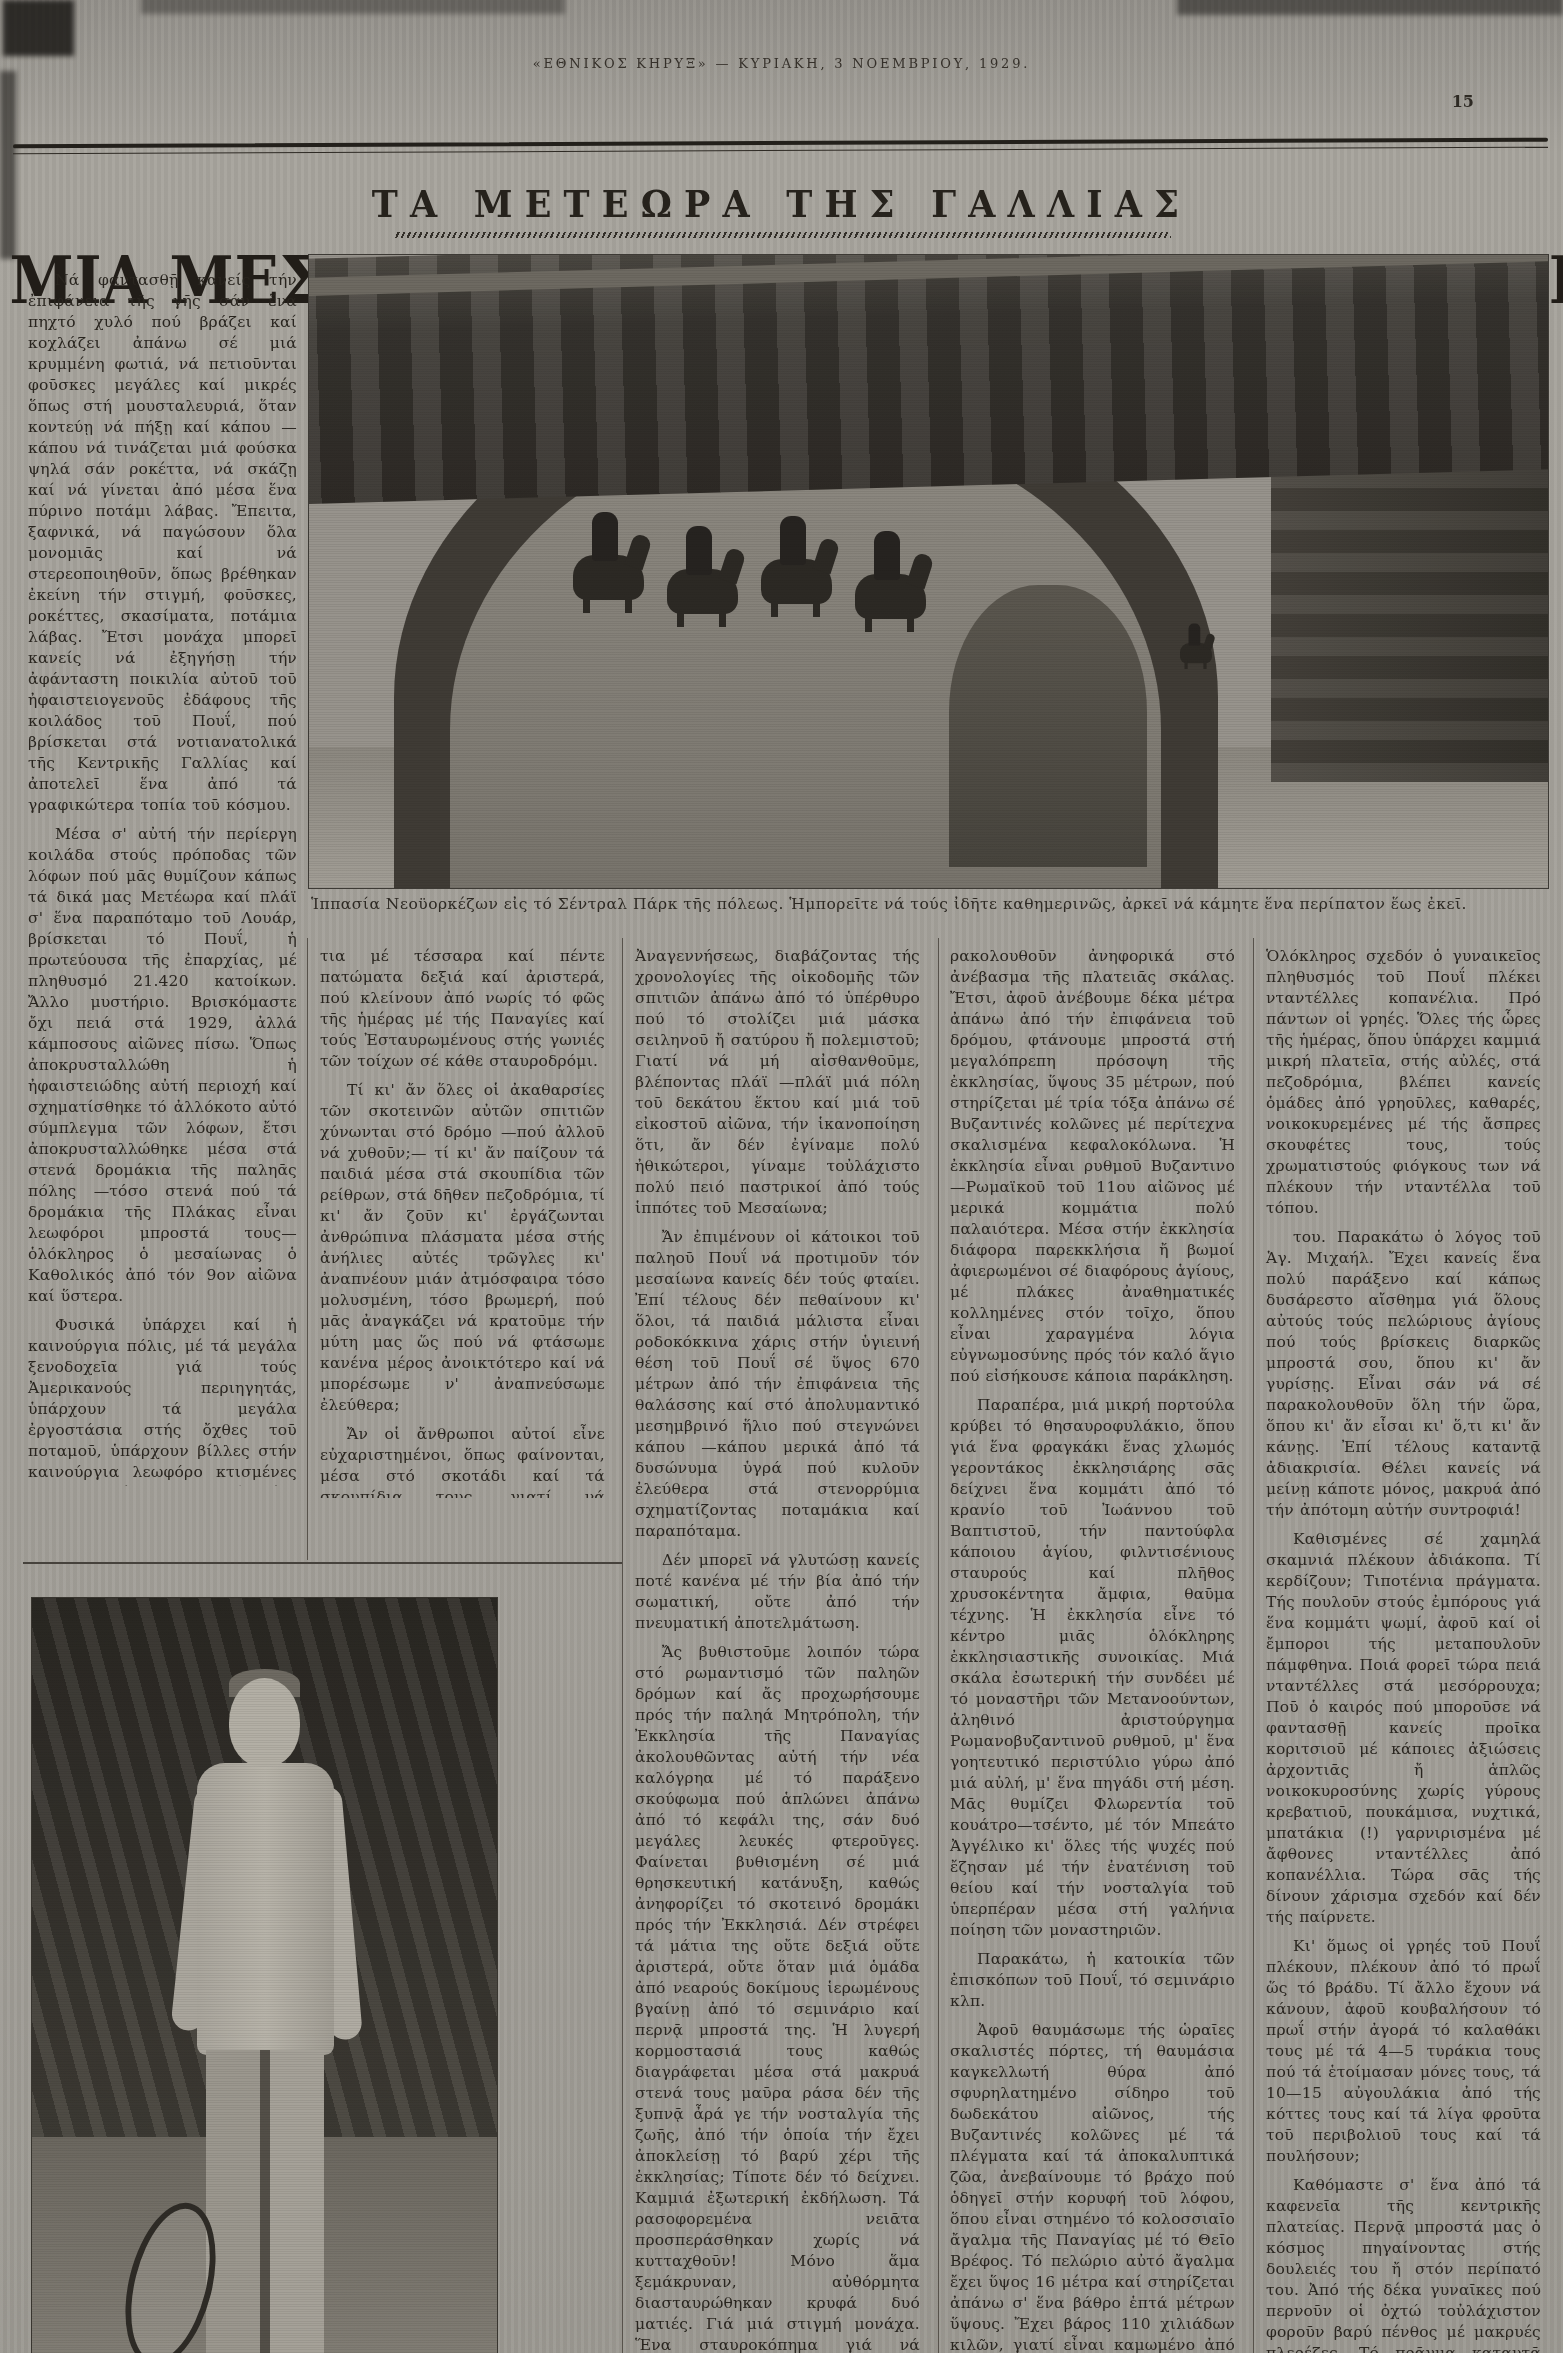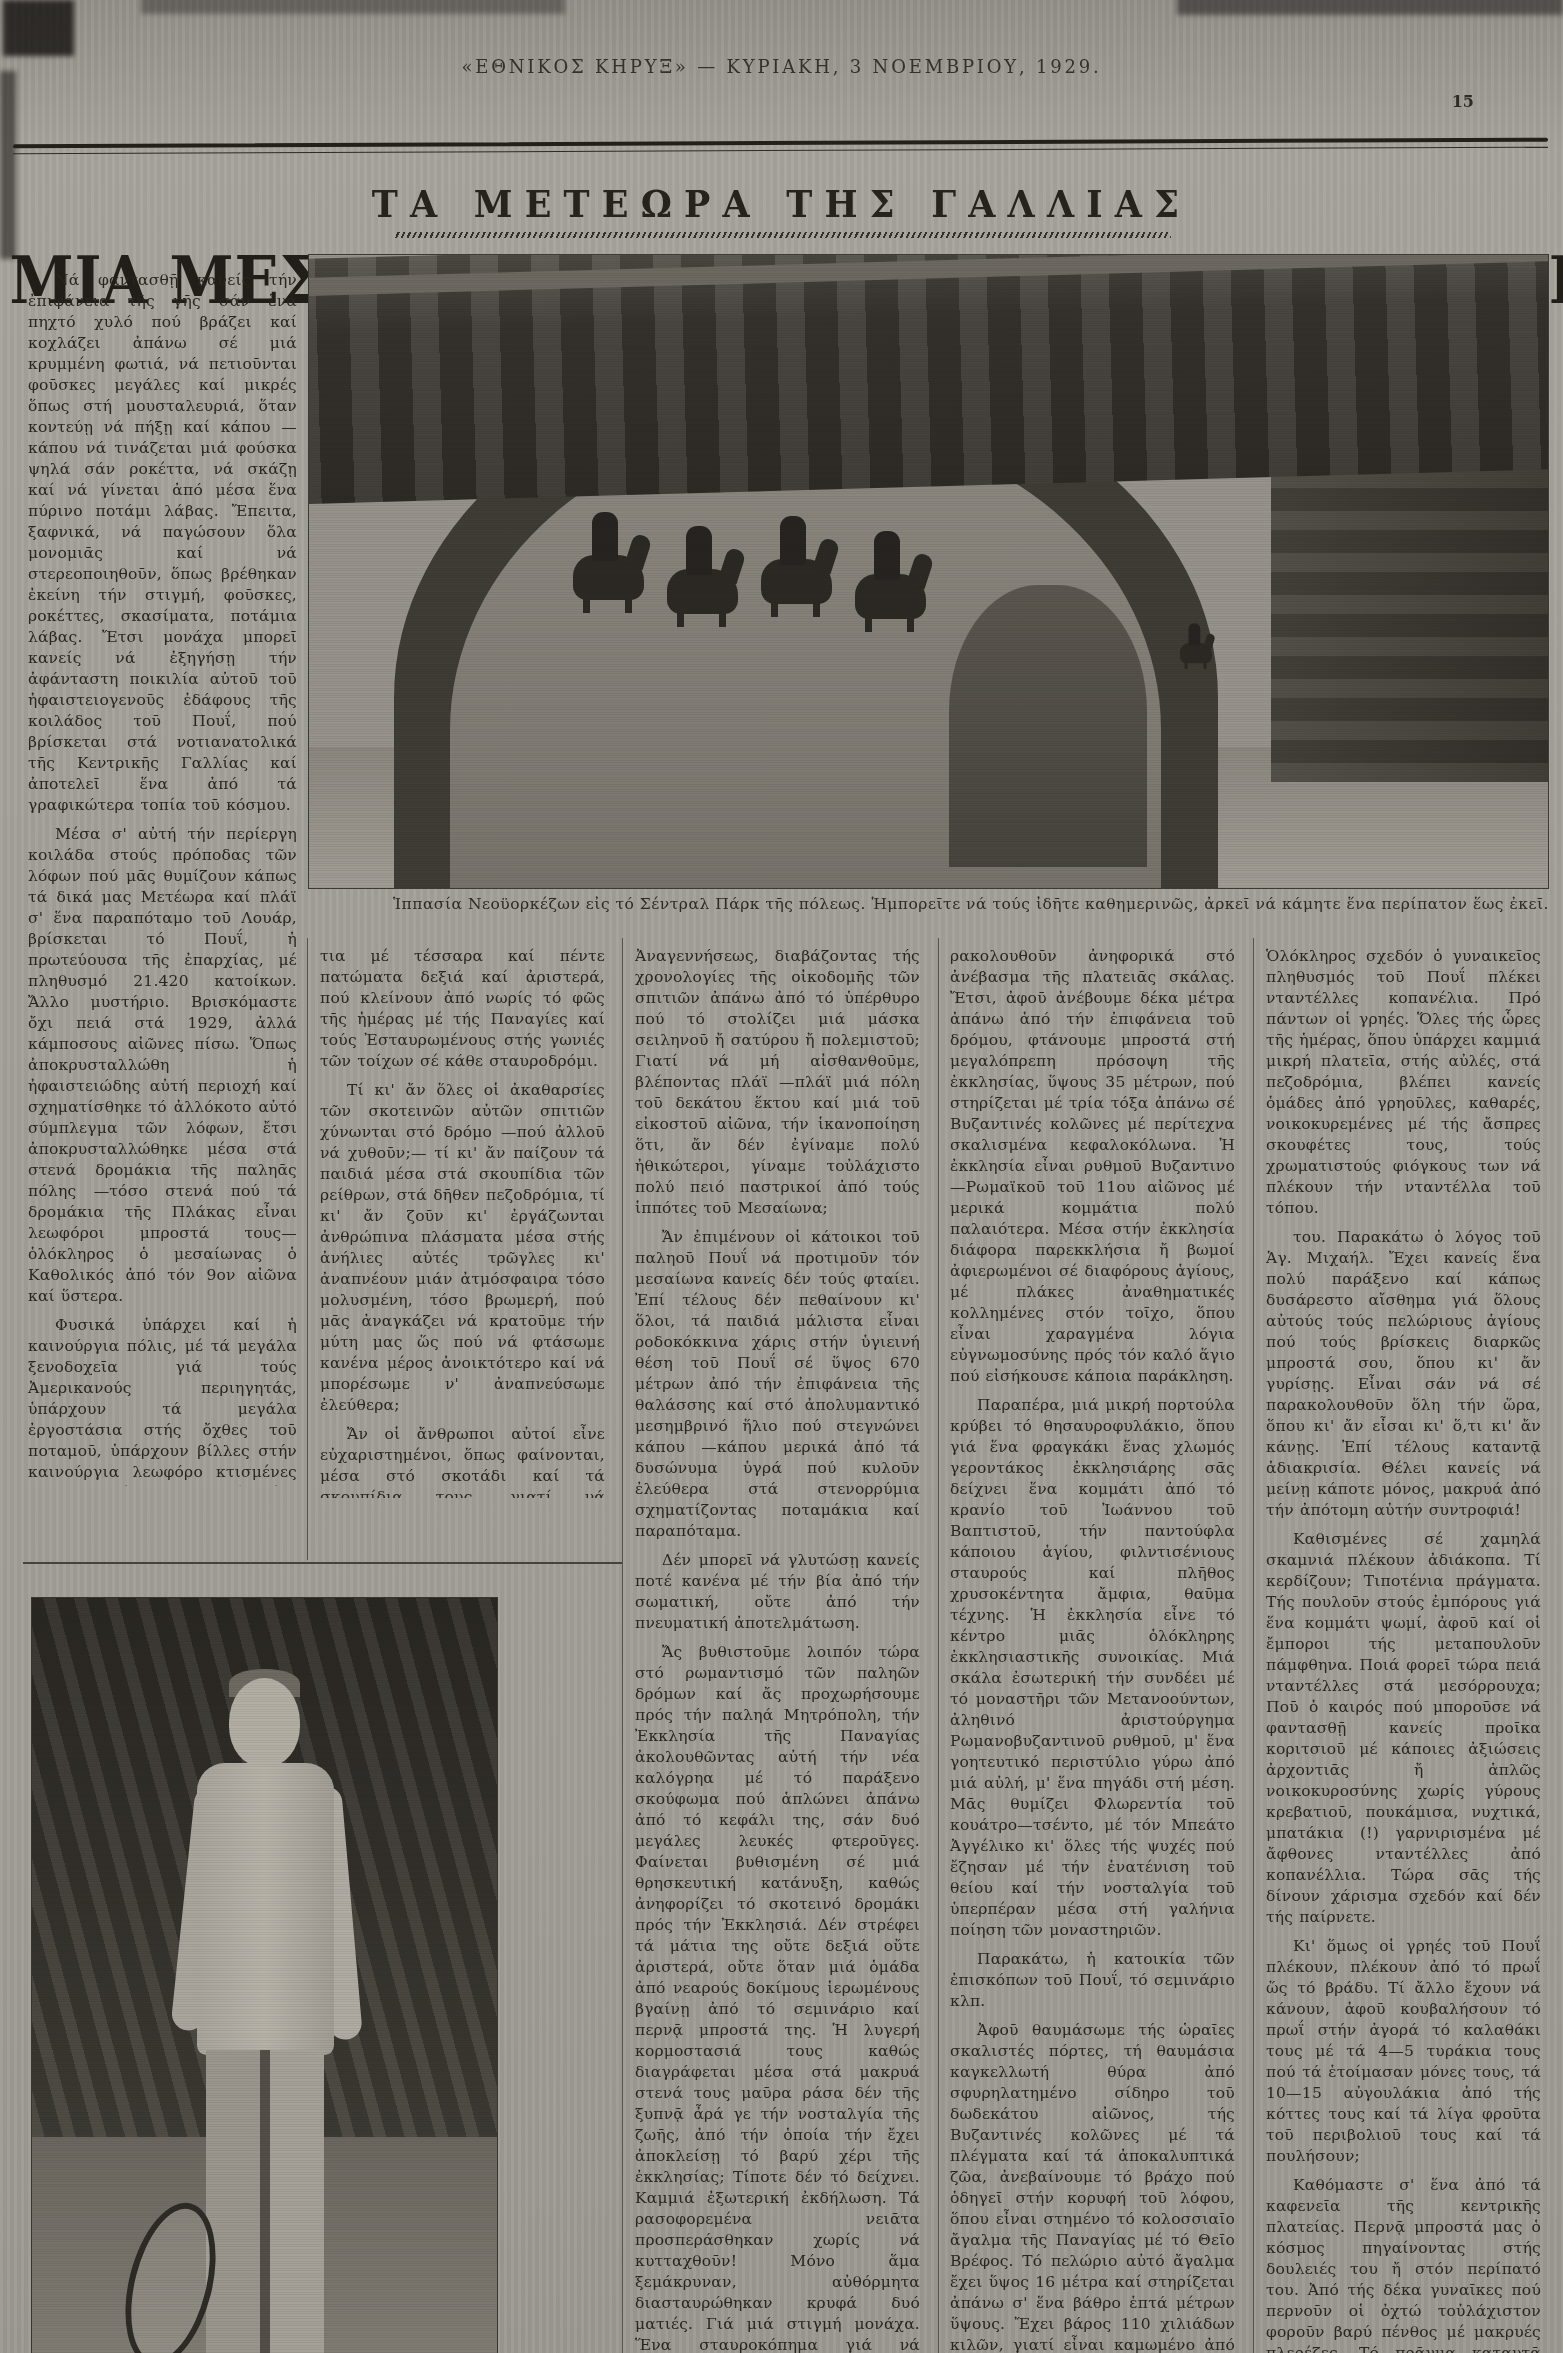--- a/index.html
+++ b/index.html
@@ -8,21 +8,21 @@
        background:#8f8d88;}
   .page{position:absolute;left:0;top:0;width:1563px;height:2543px;
         background:
           repeating-linear-gradient(90deg, rgba(255,255,255,.035) 0 3.3px, rgba(0,0,0,.03) 3.3px 7px),
           linear-gradient(180deg,#93908a 0%,#a7a49d 6%,#a4a19a 30%,#a19e97 70%,#9a9790 100%);
         color:#2a261f;}
   
   .smudge{position:absolute;background:#14120f;filter:blur(2.8px);opacity:.8;}
   
   .masthead{position:absolute;left:0;top:56px;width:100%;text-align:center;
-            font-size:18px;letter-spacing:2.8px;color:#35302a;}
+            font-size:13px;letter-spacing:2.8px;color:#35302a;}
   .pagenum{position:absolute;right:89px;top:92px;font-size:16px;font-weight:bold;color:#2e2a24;}
   .toprule{position:absolute;left:13px;top:141px;width:1535px;height:4.2px;background:#23201b;
            transform:rotate(-.25deg);border-radius:1.9px;}
   .toprule2{position:absolute;left:13px;top:150px;width:1535px;height:1.4px;background:#2e2a24;
             transform:rotate(-.25deg);}
   
   .banner{position:absolute;left:0;top:183px;width:100%;text-align:center;
           font-size:35px;font-weight:bold;letter-spacing:12.2px;color:#26221c;
           transform:scaleY(1.05);}
   .banner-zig{position:absolute;left:394px;top:232px;width:777px;height:6.1px;opacity:.9;
@@ -76,21 +76,21 @@
                 border-radius:21px 26px 14px 14px;}
   .rider .neck{position:absolute;left:56px;bottom:45px;width:19px;height:33px;background:#2c2924;
                border-radius:8.5px 9.4px 0 0;transform:rotate(18deg);}
   .rider .man{position:absolute;left:19px;bottom:52px;width:26px;height:49px;background:#262320;
               border-radius:11.3px 11.3px 3.8px 3.8px;}
   .rider .leg1,.rider .leg2{position:absolute;bottom:0;width:6.6px;height:20px;background:#2c2924;}
   .rider .leg1{left:10.4px;} .rider .leg2{left:52px;}
   .halftone{position:absolute;left:0;top:0;width:100%;height:100%;
             background:repeating-linear-gradient(0deg, rgba(20,18,15,.07) 0 0.9px, transparent 0.9px 2.4px);
             pointer-events:none;}
-  .mp-caption{position:absolute;left:311px;top:895px;width:1238px;text-align:right;
+  .mp-caption{position:absolute;left:311px;top:895px;width:1238px;text-align:left;
               font-size:15.5px;color:#2d2923;letter-spacing:0.5px;}
   
   .bottom-photo{position:absolute;left:31px;top:1597px;width:467px;height:872px;
                 background:#514d46;border:1.4px solid #38352f;box-sizing:border-box;overflow:hidden;}
   .bp-bg-top{position:absolute;left:0;top:0;width:100%;height:62%;
              background:
                repeating-linear-gradient(75deg, rgba(255,255,255,.05) 0 12.2px, rgba(0,0,0,.14) 12.2px 30px),
                linear-gradient(180deg,#2f2c27,#45423b);}
   .bp-bg-bot{position:absolute;left:0;bottom:0;width:100%;height:38%;
              background:linear-gradient(180deg,#6b675f,#8c887f);}

